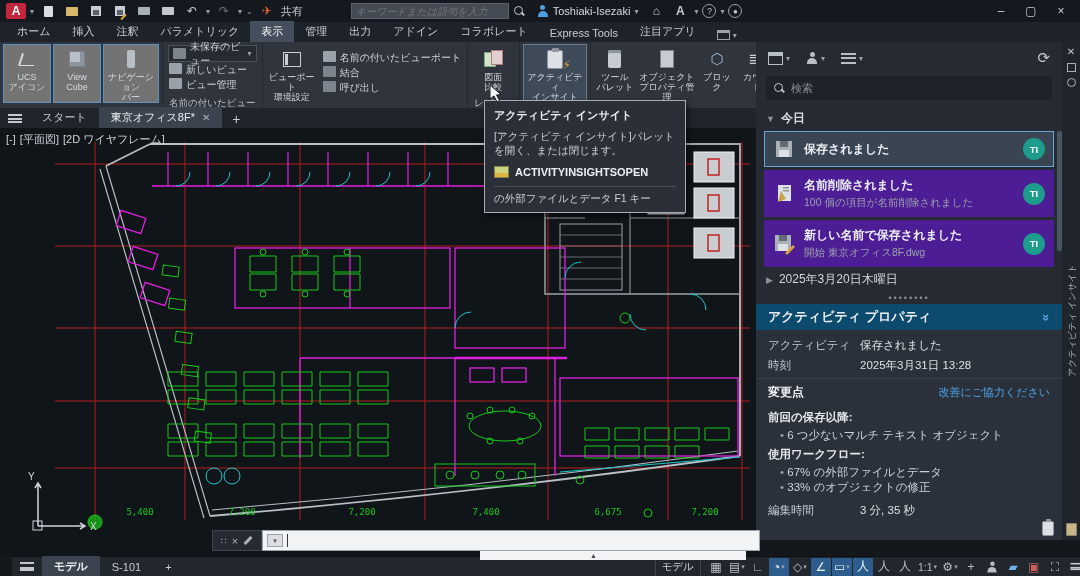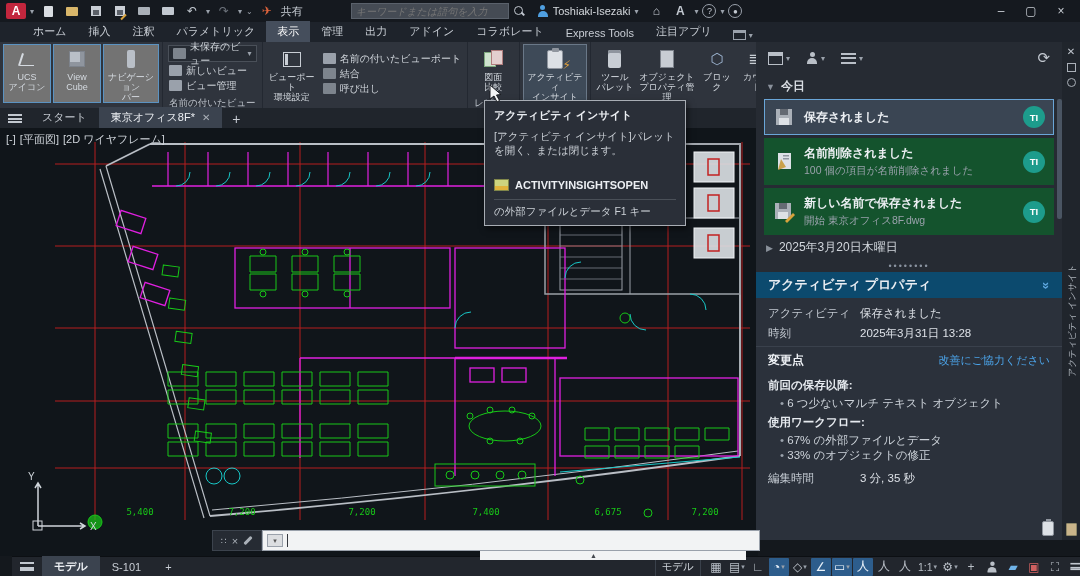--- a/index.html
+++ b/index.html
@@ -23,21 +23,21 @@
   .mag { position:relative; width:12px; height:12px; }
   .mag::before { content:""; position:absolute; left:1px; top:1px; width:7px; height:7px; border:1.5px solid #c2c8d0; border-radius:50%; }
   .mag::after { content:""; position:absolute; left:8px; top:8px; width:4px; height:1.5px; background:#c2c8d0; transform:rotate(45deg); }
   .person { position:relative; width:12px; height:12px; }
   .person::before { content:""; position:absolute; left:3.5px; top:0; width:5px; height:5px; border-radius:50%; background:#4f9fe0; }
   .person::after { content:""; position:absolute; left:1px; top:6px; width:10px; height:6px; border-radius:5px 5px 0 0; background:#4f9fe0; }
   .person.gray::before,.person.gray::after { background:#b9bfc7; }
   .winbtn { width:26px; height:18px; display:flex; align-items:center; justify-content:center; color:#c9ced5; font-size:12px; }
 
   
-  .tabrow { position:absolute; left:0; top:22px; width:1080px; height:20px; background:#1e232b; display:flex; align-items:flex-end; padding-left:22px; }
+  .tabrow { position:absolute; left:0; top:22px; width:1080px; height:20px; background:#1e232b; display:flex; align-items:flex-end; padding-left:6px; }
   .rtab { padding:3px 11px; color:#c8cdd4; font-size:11px; white-space:nowrap; }
   .rtab.active { background:#454e5c; color:#ffffff; }
   .tabrow-endicon { margin-left:10px; display:flex; align-items:center; gap:3px; padding-bottom:2px; }
   .miniwin { width:13px; height:10px; border:1px solid #9aa1ab; border-top:3px solid #9aa1ab; }
 
   
   .ribbon { position:absolute; left:0; top:42px; width:758px; height:66px; background:#2f343d; display:flex; }
   .rpanel { height:66px; border-right:1px solid #232831; display:flex; flex-direction:column; }
   .rpanel-body { flex:1; display:flex; align-items:stretch; padding:2px 3px; gap:2px; }
   .rpanel-title { height:15px; font-size:9.5px; color:#bdc3cb; text-align:center; line-height:15px; white-space:nowrap; padding:0 6px; }
@@ -51,21 +51,21 @@
   .ucsax::before { content:""; position:absolute; left:2px; bottom:1px; width:14px; height:1.5px; background:#d5dae0; }
   .ucsax::after { content:""; position:absolute; left:2px; bottom:1px; width:1.5px; height:13px; background:#d5dae0; transform:rotate(18deg); }
   .navbaric { width:8px; height:18px; background:#b9bfc7; border-radius:2px; }
   .vpgrid { width:18px; height:15px; border:1.5px solid #c8cdd4; box-shadow:inset 0 0 0 1px #2f343d, inset 4px 0 0 #c8cdd4; }
   .clipb { width:16px; height:19px; background:#dde1e6; border:1px solid #8f959e; border-radius:2px; position:relative; }
   .clipb::before { content:""; position:absolute; left:4px; top:-3px; width:7px; height:4px; background:#8f959e; border-radius:1px; }
   .bolt { position:absolute; right:-4px; bottom:-2px; color:#e8a33c; font-size:12px; font-weight:bold; }
   .twopages { position:relative; width:18px; height:18px; }
   .twopages::before { content:""; position:absolute; left:0; top:2px; width:10px; height:13px; background:#cfe3cf; border:1px solid #7fa97f; }
   .twopages::after { content:""; position:absolute; left:7px; top:0; width:10px; height:13px; background:#e3cfcf; border:1px solid #b07d7d; }
-  .srow { display:flex; align-items:center; gap:4px; height:15px; font-size:10px; color:#d0d5db; white-space:nowrap; padding:0 3px; }
+  .srow { display:flex; gap:4px; height:15px; font-size:10px; color:#d0d5db; white-space:nowrap; padding:0 3px; }
   .sico { width:13px; height:11px; background:#9aa1ab; border-radius:1px; flex:none; }
   .sico.dim { background:#7d848d; }
   .vdrop { display:flex; align-items:center; height:17px; background:#262b33; border:1px solid #4a5059; font-size:10px; color:#d0d5db; padding:0 4px; gap:4px; margin:1px 2px; }
   .p2col { display:flex; flex-direction:column; justify-content:center; }
   .minigrid { display:grid; grid-template-columns:15px 15px; grid-auto-rows:15px; gap:2px; align-content:center; padding:0 2px; }
   .mg { border:1px solid #6a7280; background:#49505b; }
   .mg.sel { border-color:#7fb3e0; background:#3a4a5c; }
   .scroll-ic { width:14px; height:17px; background:#d9cfa8; border:1px solid #8f8868; border-radius:2px; }
 
   
@@ -108,21 +108,21 @@
   .pal-toolbar { height:32px; display:flex; align-items:center; gap:16px; padding:0 12px; }
   .pal-tool { display:flex; align-items:center; gap:3px; color:#b9bfc7; }
   .cal-ic { width:15px; height:13px; border:1.5px solid #b9bfc7; border-top:4px solid #b9bfc7; }
   .list-ic { width:15px; height:11px; border-top:2px solid #b9bfc7; border-bottom:2px solid #b9bfc7; position:relative; }
   .list-ic::after { content:""; position:absolute; left:0; top:2.5px; width:15px; height:2px; background:#b9bfc7; }
   .refresh { margin-left:auto; font-size:15px; color:#c2c8d0; }
   .pal-search { margin:2px 10px 6px; height:24px; background:#1e232a; display:flex; align-items:center; gap:6px; padding:0 7px; color:#8a919b; }
   .pal-group { display:flex; align-items:center; gap:6px; padding:4px 10px; font-size:12px; color:#d8dce2; font-weight:bold; }
   .pal-group .ar { color:#8a919b; font-size:9px; }
   .pal-list { padding:0 8px; display:flex; flex-direction:column; gap:3px; position:relative; }
-  .aitem { background:#14532d; display:flex; align-items:center; gap:9px; padding:6px 8px; border:1px solid transparent; }
+  .aitem { background:#4c1d95; display:flex; align-items:center; gap:9px; padding:6px 8px; border:1px solid transparent; }
   .aitem.selected { background:#3a4553; border-color:#6aa6d8; }
   .aitem .txt { flex:1; min-width:0; }
   .aitem .t1 { font-size:12px; font-weight:bold; color:#eceff3; }
   .aitem .t2 { font-size:10.5px; color:#9aa2ac; margin-top:2px; }
   .avatar { width:22px; height:22px; border-radius:50%; background:#1d9c8c; color:#fff; font-size:9.5px; font-weight:bold; display:flex; align-items:center; justify-content:center; flex:none; }
   .pal-scroll { position:absolute; right:0; top:0; width:5px; height:120px; background:#4a5563; border-radius:2px; }
   .splitter { height:12px; display:flex; align-items:center; justify-content:center; color:#8a93a0; font-size:9px; letter-spacing:2px; }
   .props-hd { background:#0c4a6e; height:26px; display:flex; align-items:center; padding:0 12px; font-size:13px; font-weight:bold; color:#e9edf2; }
   .props-hd .chev { margin-left:auto; color:#5fa8e0; transform:rotate(90deg); font-size:13px; }
   .props { background:#2b313b; flex:1; padding:8px 12px 4px; font-size:11.5px; overflow:hidden; position:relative; }
@@ -141,21 +141,21 @@
   
   .rstrip { position:absolute; left:1062px; top:42px; width:18px; height:498px; background:#20252c; display:flex; flex-direction:column; align-items:center; padding-top:4px; gap:6px; }
   .rs-ic { color:#c2c8d0; font-size:10px; }
   .rs-pin { width:9px; height:9px; border:1.5px solid #aab0b8; }
   .vlab { position:absolute; left:4px; top:335px; transform:rotate(-90deg); transform-origin:left top; white-space:nowrap; font-size:9px; color:#aeb5bd; }
   .rs-bot { position:absolute; bottom:4px; width:11px; height:13px; background:#c9b48a; border:1px solid #8f8868; border-radius:1px; }
 
   
   .tooltip { position:absolute; left:484px; top:100px; width:202px; background:#2a2f38; border:1px solid #a8adb4; box-shadow:2px 3px 6px rgba(0,0,0,.5); z-index:8; padding:7px 9px 6px; }
   .tt-title { font-size:11px; font-weight:bold; color:#eceff3; margin-bottom:6px; }
-  .tt-body { font-size:10.5px; color:#ccd1d7; line-height:1.35; margin-bottom:22px; }
+  .tt-body { font-size:10.5px; color:#ccd1d7; line-height:1.35; margin-bottom:9px; }
   .tt-cmd { display:flex; align-items:center; gap:6px; margin-bottom:8px; }
   .tt-cmdico { width:15px; height:12px; background:#cdd47f; border:1px solid #80864a; box-shadow:inset 0 -4px 0 #e0b33c; }
   .tt-cmdname { font-size:11px; font-weight:bold; color:#eceff3; }
   .tt-foot { border-top:1px solid #4a5058; padding-top:5px; font-size:10.5px; color:#ccd1d7; }
 
   .cursor { position:absolute; left:488px; top:84px; z-index:9; }
 </style>
 </head>
 <body>
 
@@ -531,20 +531,24 @@
     <span class="pal-tool">
         <span class="person gray"></span>
         <span class="ddv">▾</span>
       </span>
     <span class="pal-tool">
         <span class="list-ic"></span>
         <span class="ddv">▾</span>
       </span>
     <span class="refresh">⟳</span>
   </div>
+  <div class="pal-search">
+    <span class="mag"></span>
+    <span>検索</span>
+  </div>
   <div class="pal-group">
       <span class="ar">▼</span>
       <span>今日</span>
     </div>
   <div class="pal-list">
     <div class="aitem selected">
       <svg width="22" height="22">
           <rect x="3" y="3" width="16" height="16" fill="#aab0b8"></rect>
           <rect x="7" y="3" width="8" height="6" fill="#646a73"></rect>
           <rect x="6" y="12" width="10" height="7" fill="#dde1e6"></rect>

